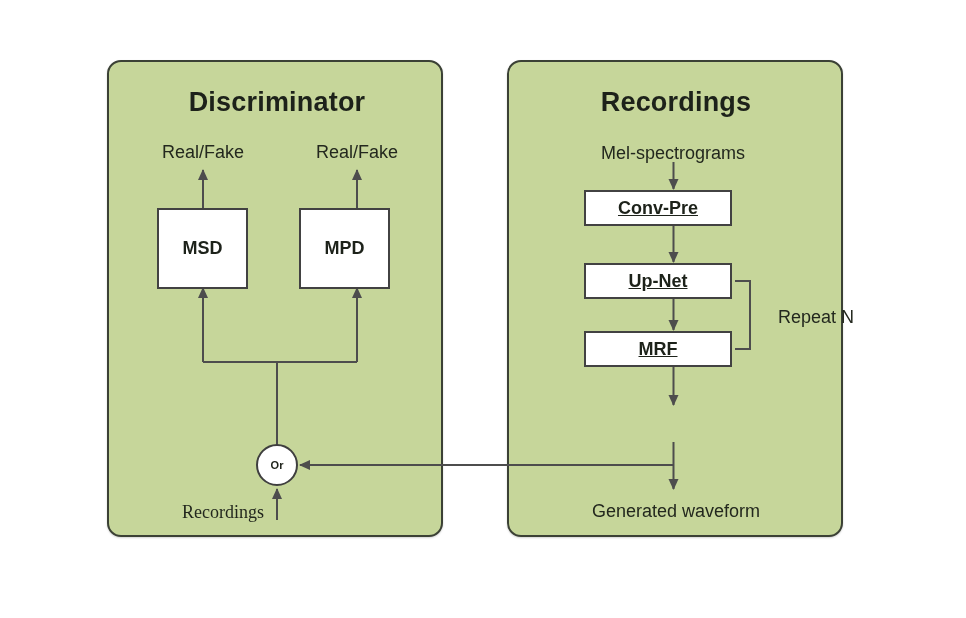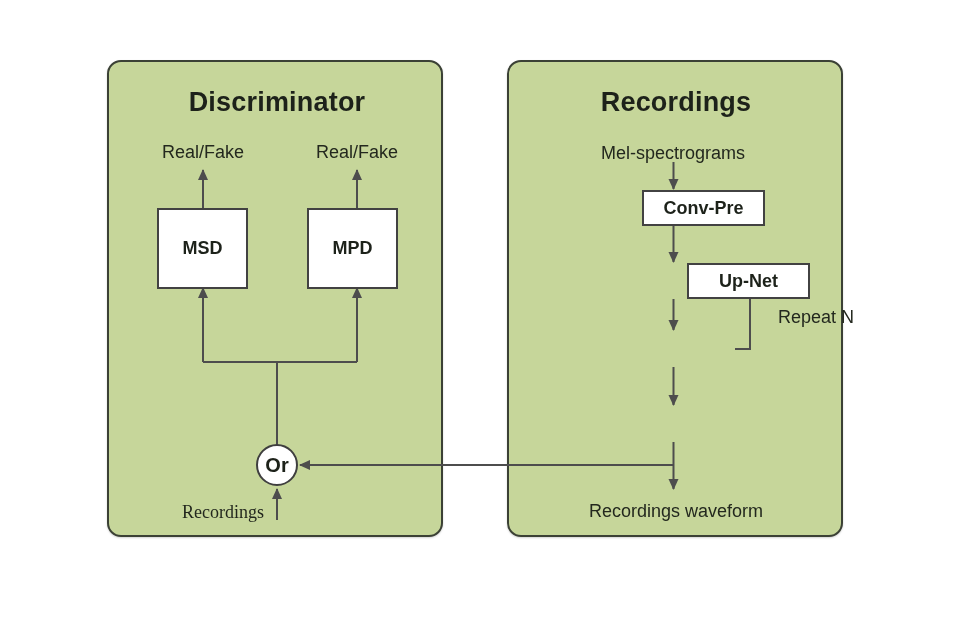--- a/index.html
+++ b/index.html
@@ -57,39 +57,39 @@
     box-sizing: border-box;
     display: flex;
     align-items: center;
     justify-content: center;
     font-size: 18px;
     font-weight: 700;
     color: #1d221a;
   }
   .block.disc { width: 91px; height: 81px; top: 208px; }
   #block-msd { left: 157px; }
-  #block-mpd { left: 307px; }
-  .block.gen { left: 642px; width: 123px; height: 36px; }
+  #block-mpd { left: 299px; }
+  .block.gen { left: 584px; width: 148px; height: 36px; text-decoration: underline; }
   #block-conv-pre  { top: 190px; }
-  #block-up-net    { top: 263px; margin-left: 45px; }
+  #block-up-net    { top: 263px; }
   #block-mrf       { top: 331px; }
   #block-conv-post { top: 406px; }
 
   .or-node {
     position: absolute;
     left: 256px; top: 444px;
     width: 42px; height: 42px;
     border-radius: 50%;
     background: #ffffff;
     border: 2px solid #3f3f3f;
     box-sizing: border-box;
     display: flex;
     align-items: center;
     justify-content: center;
-    font-size: 20px;
+    font-size: 11px;
     font-weight: 700;
     color: #1d221a;
   }
 </style>
 </head>
 <body>
 
 <div class="canvas">
 
   <div class="panel" id="panel-discriminator"></div>
@@ -127,16 +127,17 @@
   <div class="lbl" style="left:357px; top:152px;">Real/Fake</div>
   <div class="block disc" id="block-msd">MSD</div>
   <div class="block disc" id="block-mpd">MPD</div>
   <div class="or-node">Or</div>
   <div class="lbl" style="left:223px; top:512px;font-family:Liberation Serif, serif;">Recordings</div>
 
   <div class="panel-title" style="left:676px; top:102px;">Recordings</div>
   <div class="lbl" style="left:673px; top:153px;">Mel-spectrograms</div>
   <div class="block gen" id="block-conv-pre">Conv-Pre</div>
   <div class="block gen" id="block-up-net">Up-Net</div>
+  <div class="block gen" id="block-mrf">MRF</div>
   <div class="lbl" style="left:758px; top:317px; transform:translateY(-50%);margin-left:20px;">Repeat N</div>
-  <div class="lbl" style="left:676px; top:511px;">Recordings waveform</div>
+  <div class="lbl" style="left:676px; top:511px;">Generated waveform</div>
 
 </div>
 
 </body></html>

